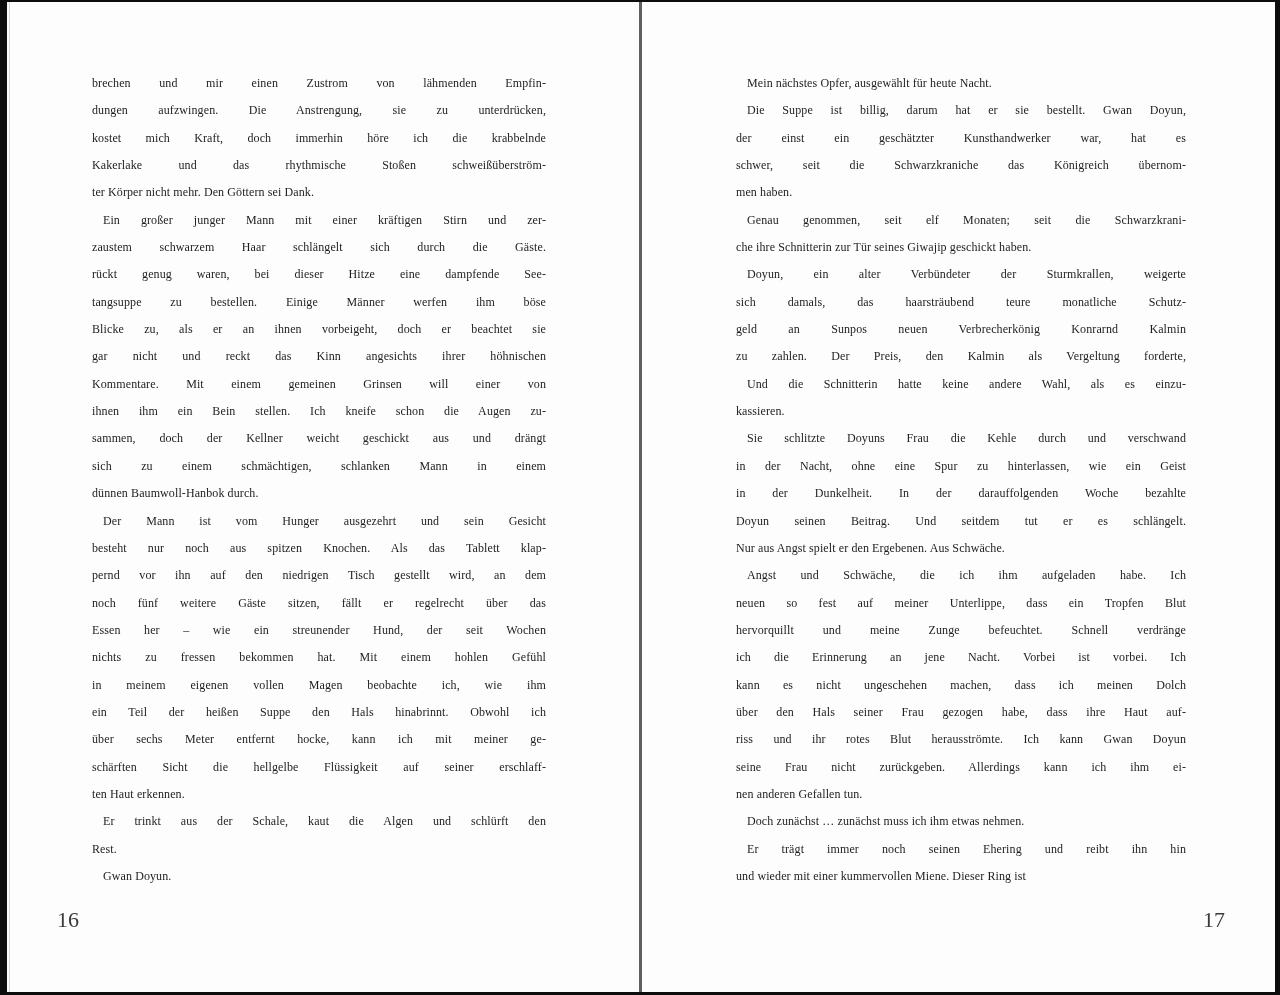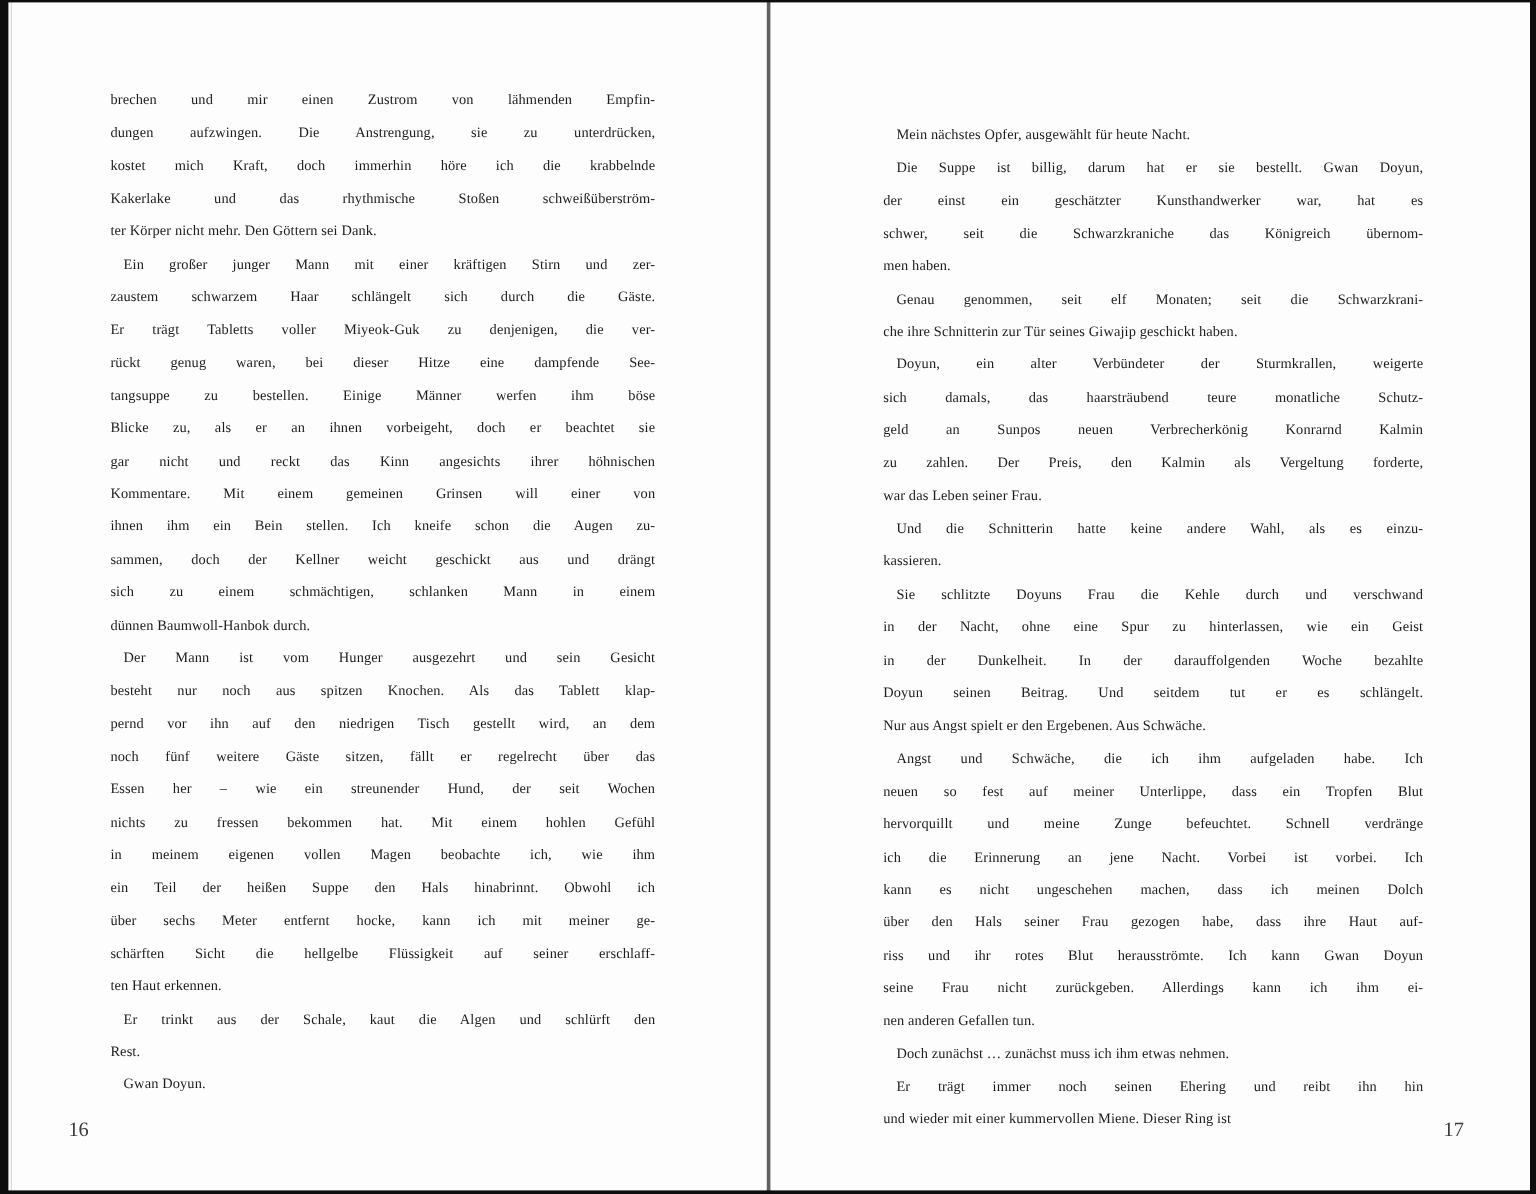--- a/index.html
+++ b/index.html
@@ -27,51 +27,50 @@
   .page { position:absolute; top:0; height:995px; background:var(--page_background); }
   .page.left  { left:7px;  width:632px; }
   .page.right { left:642px; width:633px; }
 
   .text-block {
     position:absolute; top:70px;
     font-size:12px; color:var(--text);
     letter-spacing:0.1px;
   }
   .text-block.left  { left:85px;  width:454px; }
-  .text-block.right { left:94px;  width:450px;margin-top:29px; }
+  .text-block.right { left:94px;  width:450px; }
 
   .line {
     height:27.35px; line-height:27.35px;
     text-align:justify; text-align-last:justify;
     overflow:visible;
   }
   .line.end   { text-align-last:left; }
   .line.first { text-indent:11px; }
 
   .page-number {
-    position:absolute; top:931px;
-    font-size:17px; color:var(--pagenum);
+    position:absolute; top:909px;
+    font-size:22px; color:var(--pagenum);
     line-height:22px;
   }
   .page-number.left  { left:50px; }
   .page-number.right { left:561px;text-align:right; }
 </style>
 </head>
 <body>
 
 <div class="page left">
   <div class="text-block left" id="left-page-text">
       <div class="line">brechen und mir einen Zustrom von lähmenden Empfin-</div>
       <div class="line">dungen aufzwingen. Die Anstrengung, sie zu unterdrücken,</div>
       <div class="line">kostet mich Kraft, doch immerhin höre ich die krabbelnde</div>
       <div class="line">Kakerlake und das rhythmische Stoßen schweißüberström-</div>
       <div class="line end">ter Körper nicht mehr. Den Göttern sei Dank.</div>
       <div class="line first">Ein großer junger Mann mit einer kräftigen Stirn und zer-</div>
       <div class="line">zaustem schwarzem Haar schlängelt sich durch die Gäste.</div>
-      <div class="line">Er trägt Tabletts voller Miyeok-Guk zu denjenigen, die ver-</div>
       <div class="line">rückt genug waren, bei dieser Hitze eine dampfende See-</div>
       <div class="line">tangsuppe zu bestellen. Einige Männer werfen ihm böse</div>
       <div class="line">Blicke zu, als er an ihnen vorbeigeht, doch er beachtet sie</div>
       <div class="line">gar nicht und reckt das Kinn angesichts ihrer höhnischen</div>
       <div class="line">Kommentare. Mit einem gemeinen Grinsen will einer von</div>
       <div class="line">ihnen ihm ein Bein stellen. Ich kneife schon die Augen zu-</div>
       <div class="line">sammen, doch der Kellner weicht geschickt aus und drängt</div>
       <div class="line">sich zu einem schmächtigen, schlanken Mann in einem</div>
       <div class="line end">dünnen Baumwoll-Hanbok durch.</div>
       <div class="line first">Der Mann ist vom Hunger ausgezehrt und sein Gesicht</div>
@@ -98,21 +97,20 @@
       <div class="line first">Die Suppe ist billig, darum hat er sie bestellt. Gwan Doyun,</div>
       <div class="line">der einst ein geschätzter Kunsthandwerker war, hat es</div>
       <div class="line">schwer, seit die Schwarzkraniche das Königreich übernom-</div>
       <div class="line end">men haben.</div>
       <div class="line first">Genau genommen, seit elf Monaten; seit die Schwarzkrani-</div>
       <div class="line end">che ihre Schnitterin zur Tür seines Giwajip geschickt haben.</div>
       <div class="line first">Doyun, ein alter Verbündeter der Sturmkrallen, weigerte</div>
       <div class="line">sich damals, das haarsträubend teure monatliche Schutz-</div>
       <div class="line">geld an Sunpos neuen Verbrecherkönig Konrarnd Kalmin</div>
       <div class="line">zu zahlen. Der Preis, den Kalmin als Vergeltung forderte,</div>
-      <div class="line end">war das Leben seiner Frau.</div>
       <div class="line first">Und die Schnitterin hatte keine andere Wahl, als es einzu-</div>
       <div class="line end">kassieren.</div>
       <div class="line first">Sie schlitzte Doyuns Frau die Kehle durch und verschwand</div>
       <div class="line">in der Nacht, ohne eine Spur zu hinterlassen, wie ein Geist</div>
       <div class="line">in der Dunkelheit. In der darauffolgenden Woche bezahlte</div>
       <div class="line">Doyun seinen Beitrag. Und seitdem tut er es schlängelt.</div>
       <div class="line end">Nur aus Angst spielt er den Ergebenen. Aus Schwäche.</div>
       <div class="line first">Angst und Schwäche, die ich ihm aufgeladen habe. Ich</div>
       <div class="line">neuen so fest auf meiner Unterlippe, dass ein Tropfen Blut</div>
       <div class="line">hervorquillt und meine Zunge befeuchtet. Schnell verdränge</div>

